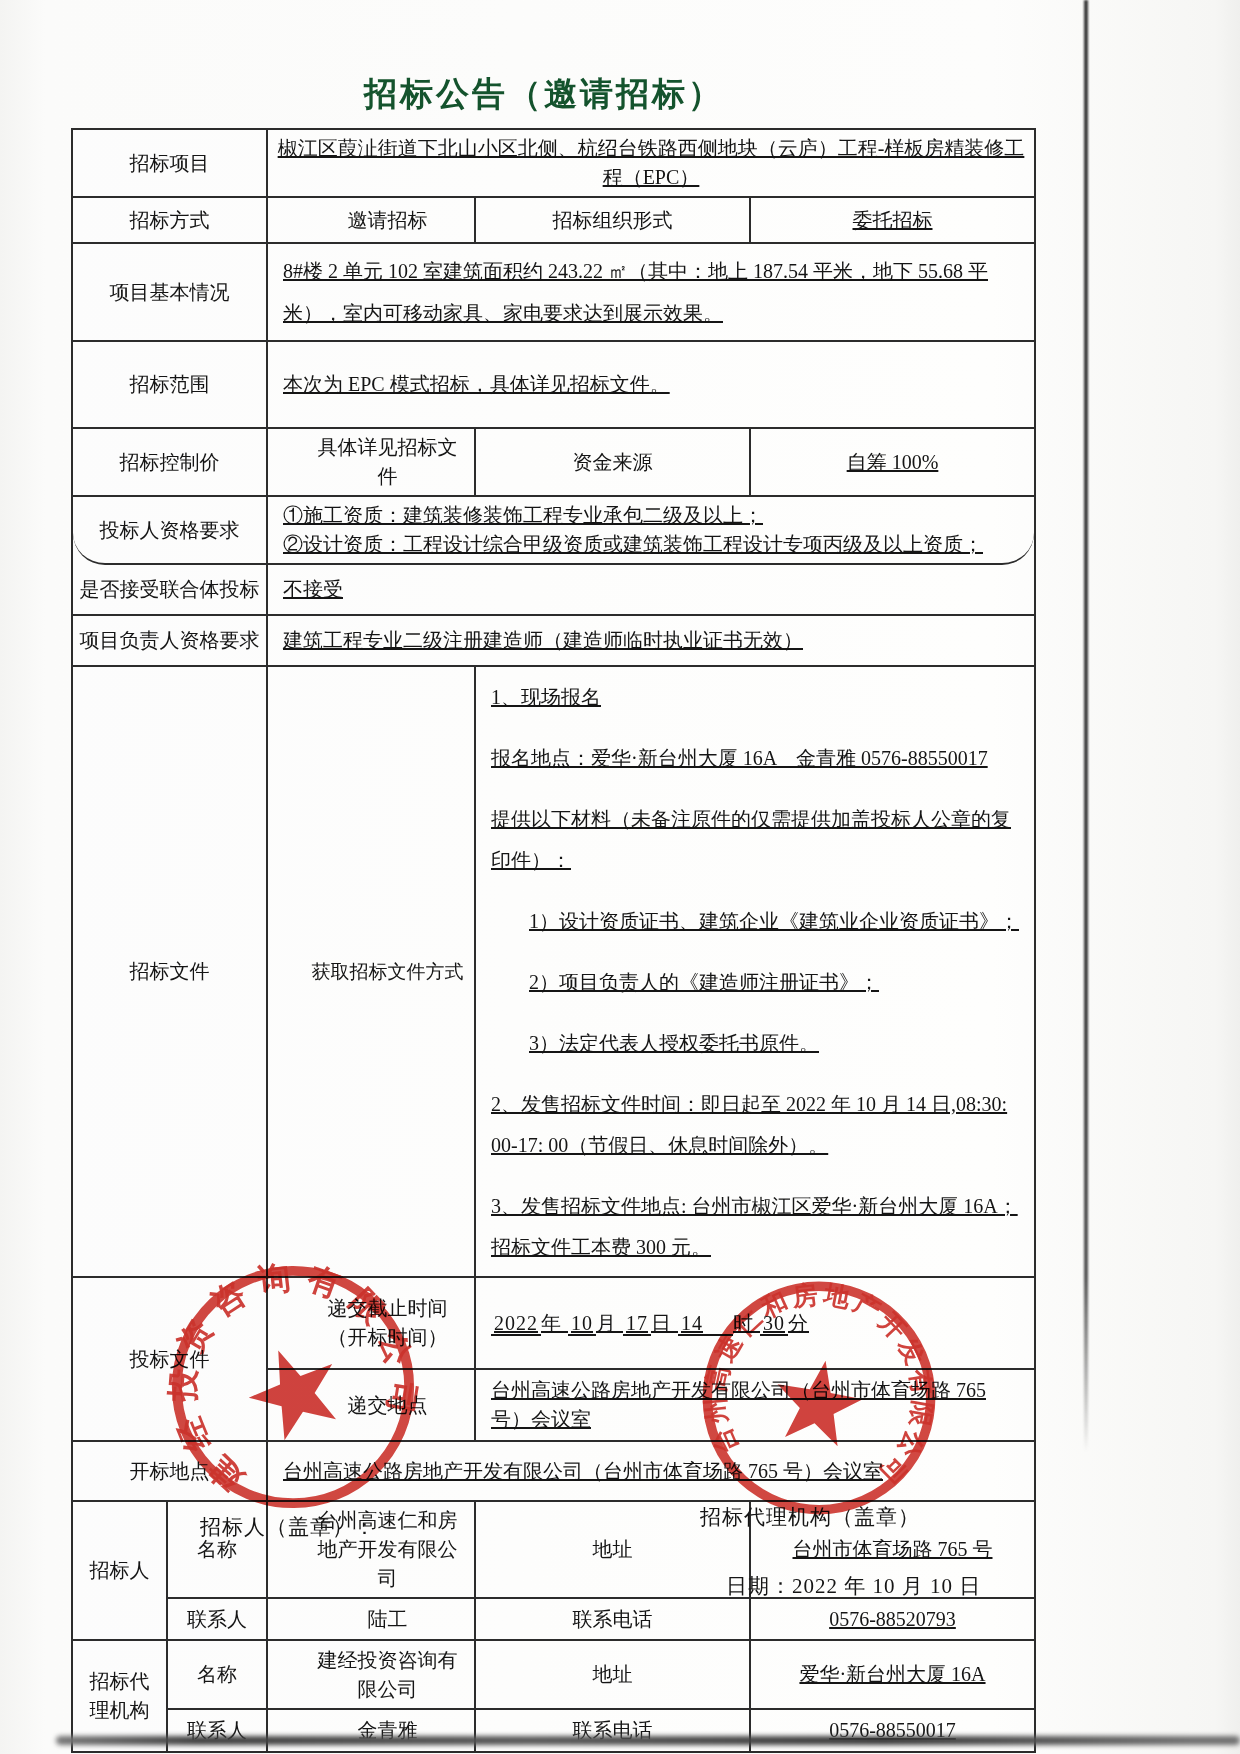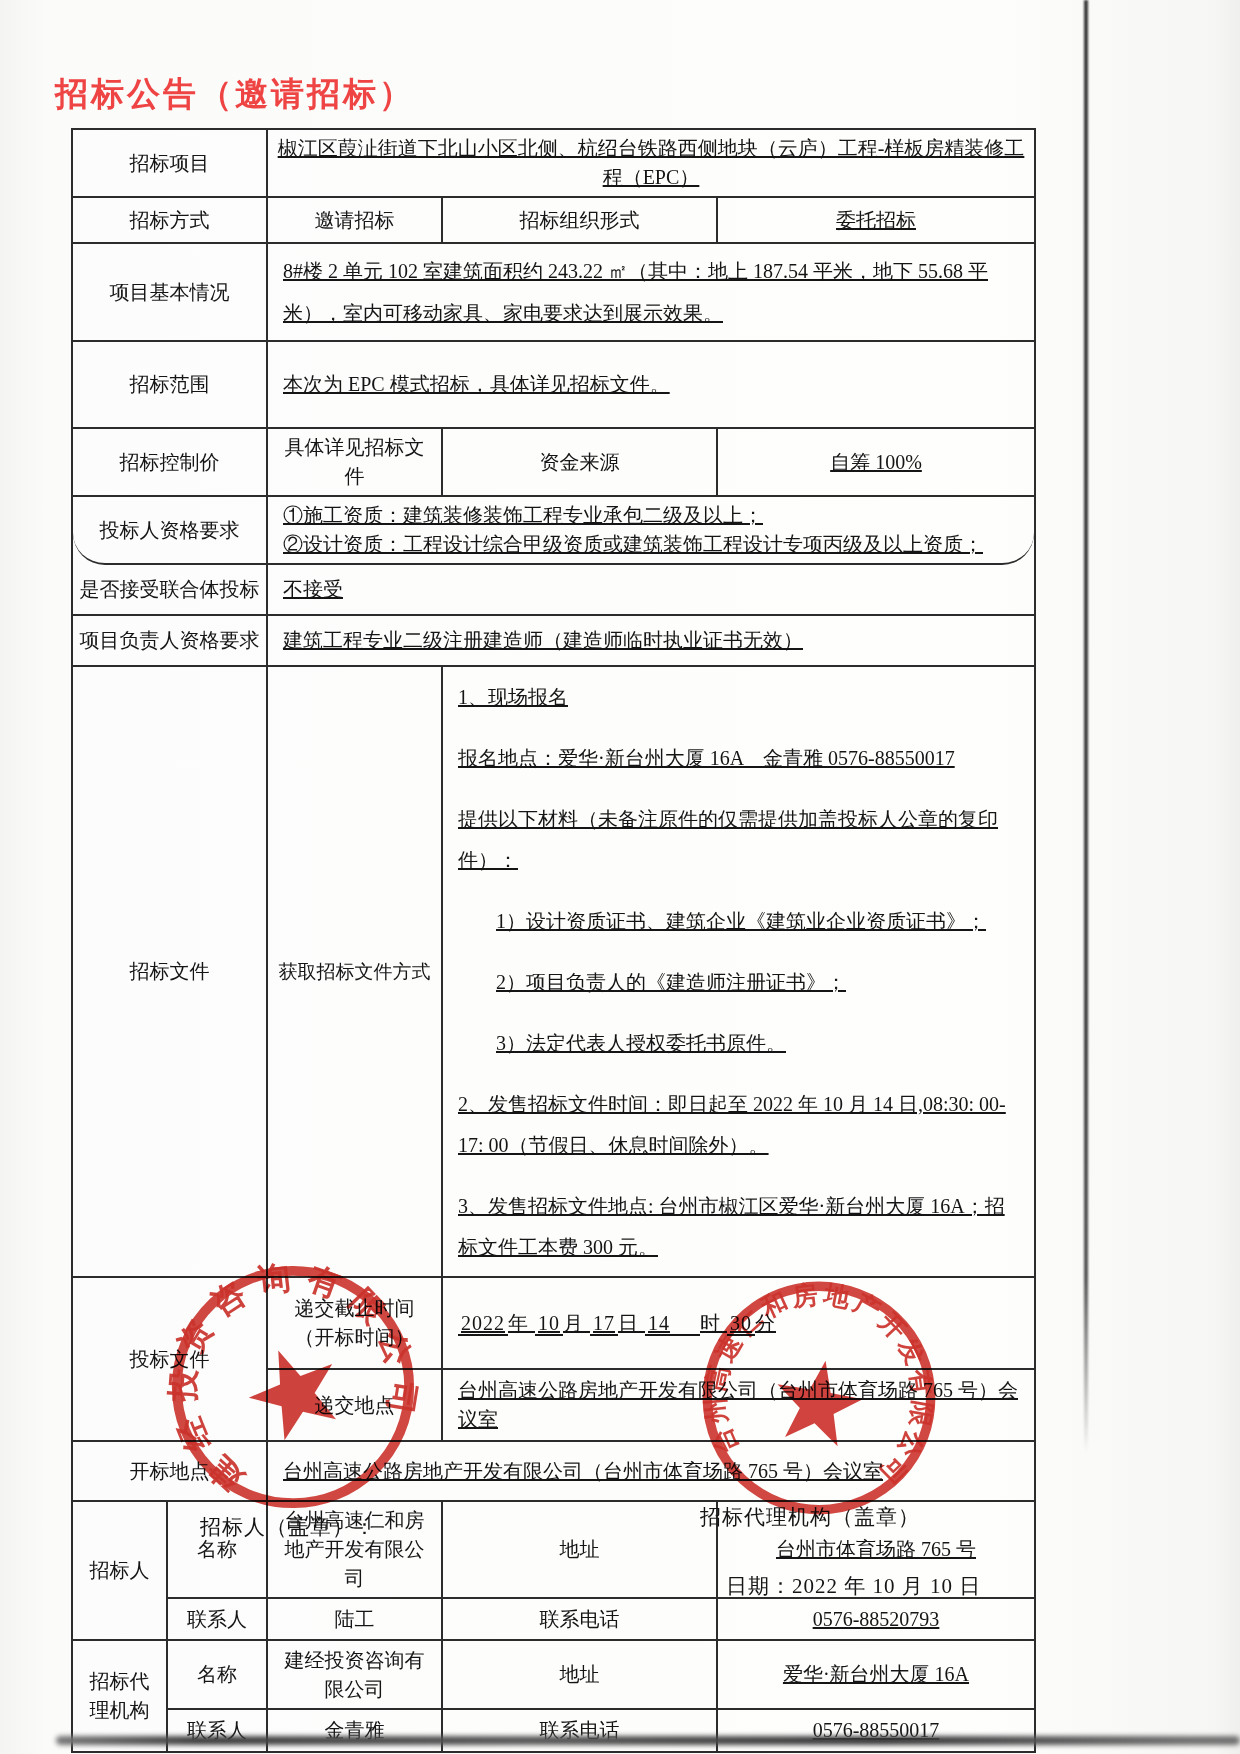--- a/index.html
+++ b/index.html
@@ -3,42 +3,42 @@
 <meta charset="utf-8">
 <style>
   html,body{margin:0;padding:0;}
   body{
     width:1240px;height:1754px;position:relative;overflow:hidden;
     background:linear-gradient(90deg,#f4f4f2 0,#fbfbfa 45px,#fdfdfc 80%,#f6f6f4 98%,#efefed);
     font-family:"Liberation Serif","DejaVu Serif",serif;
     color:#151515;
   }
   .page-title{
-    position:absolute;left:55px;top:72px;width:960px;
-    font-size:33px;font-weight:700;letter-spacing:3px;color:#ef4444;
+    position:absolute;left:64px;top:72px;width:960px;
+    text-align:center;font-size:33px;font-weight:700;letter-spacing:3px;color:#14532d;
   }
   
   .tbl{
     position:absolute;left:71px;top:128px;width:961px;
     border:2px solid #2c2c2c;background:rgba(255,255,255,0.35);
     font-size:20px;
   }
   .band{display:flex;border-bottom:2px solid #2c2c2c;}
   .band:last-child{border-bottom:none;}
   .cell{
     box-sizing:border-box;border-right:2px solid #2c2c2c;
     display:flex;flex-direction:column;align-items:center;justify-content:center;
     text-align:center;padding:4px 8px;line-height:1.45;
   }
   .cell:last-child,.subrow .cell:last-child{border-right:none;text-decoration:underline;}
   .cell.left{align-items:flex-start;text-align:left;padding-left:15px;padding-right:12px;}
   .cA{flex:0 0 95px;}
   .cB{flex:0 0 100px;}
   .cAB{flex:0 0 195px;}
-  .cC{flex:0 0 175px;}
+  .cC{flex:0 0 175px;margin-left:33px;}
   .cD{flex:0 0 275px;}
   .cE{flex:1;}
   .cDE{flex:1;}
   .cCDE{flex:1;}
   .sub{flex:1;display:flex;flex-direction:column;}
   .subrow{display:flex;border-bottom:2px solid #2c2c2c;}
   .subrow:last-child{border-bottom:none;}
   .r1{min-height:65px;}  .r2{min-height:44px;}  .r3{min-height:96px;}
   .r4{min-height:85px;}  .r5{min-height:44px;}  .r6{min-height:61px;border-radius:32px;}
   .r7{min-height:49px;}  .r8{min-height:49px;}  .r9{min-height:402px;}

